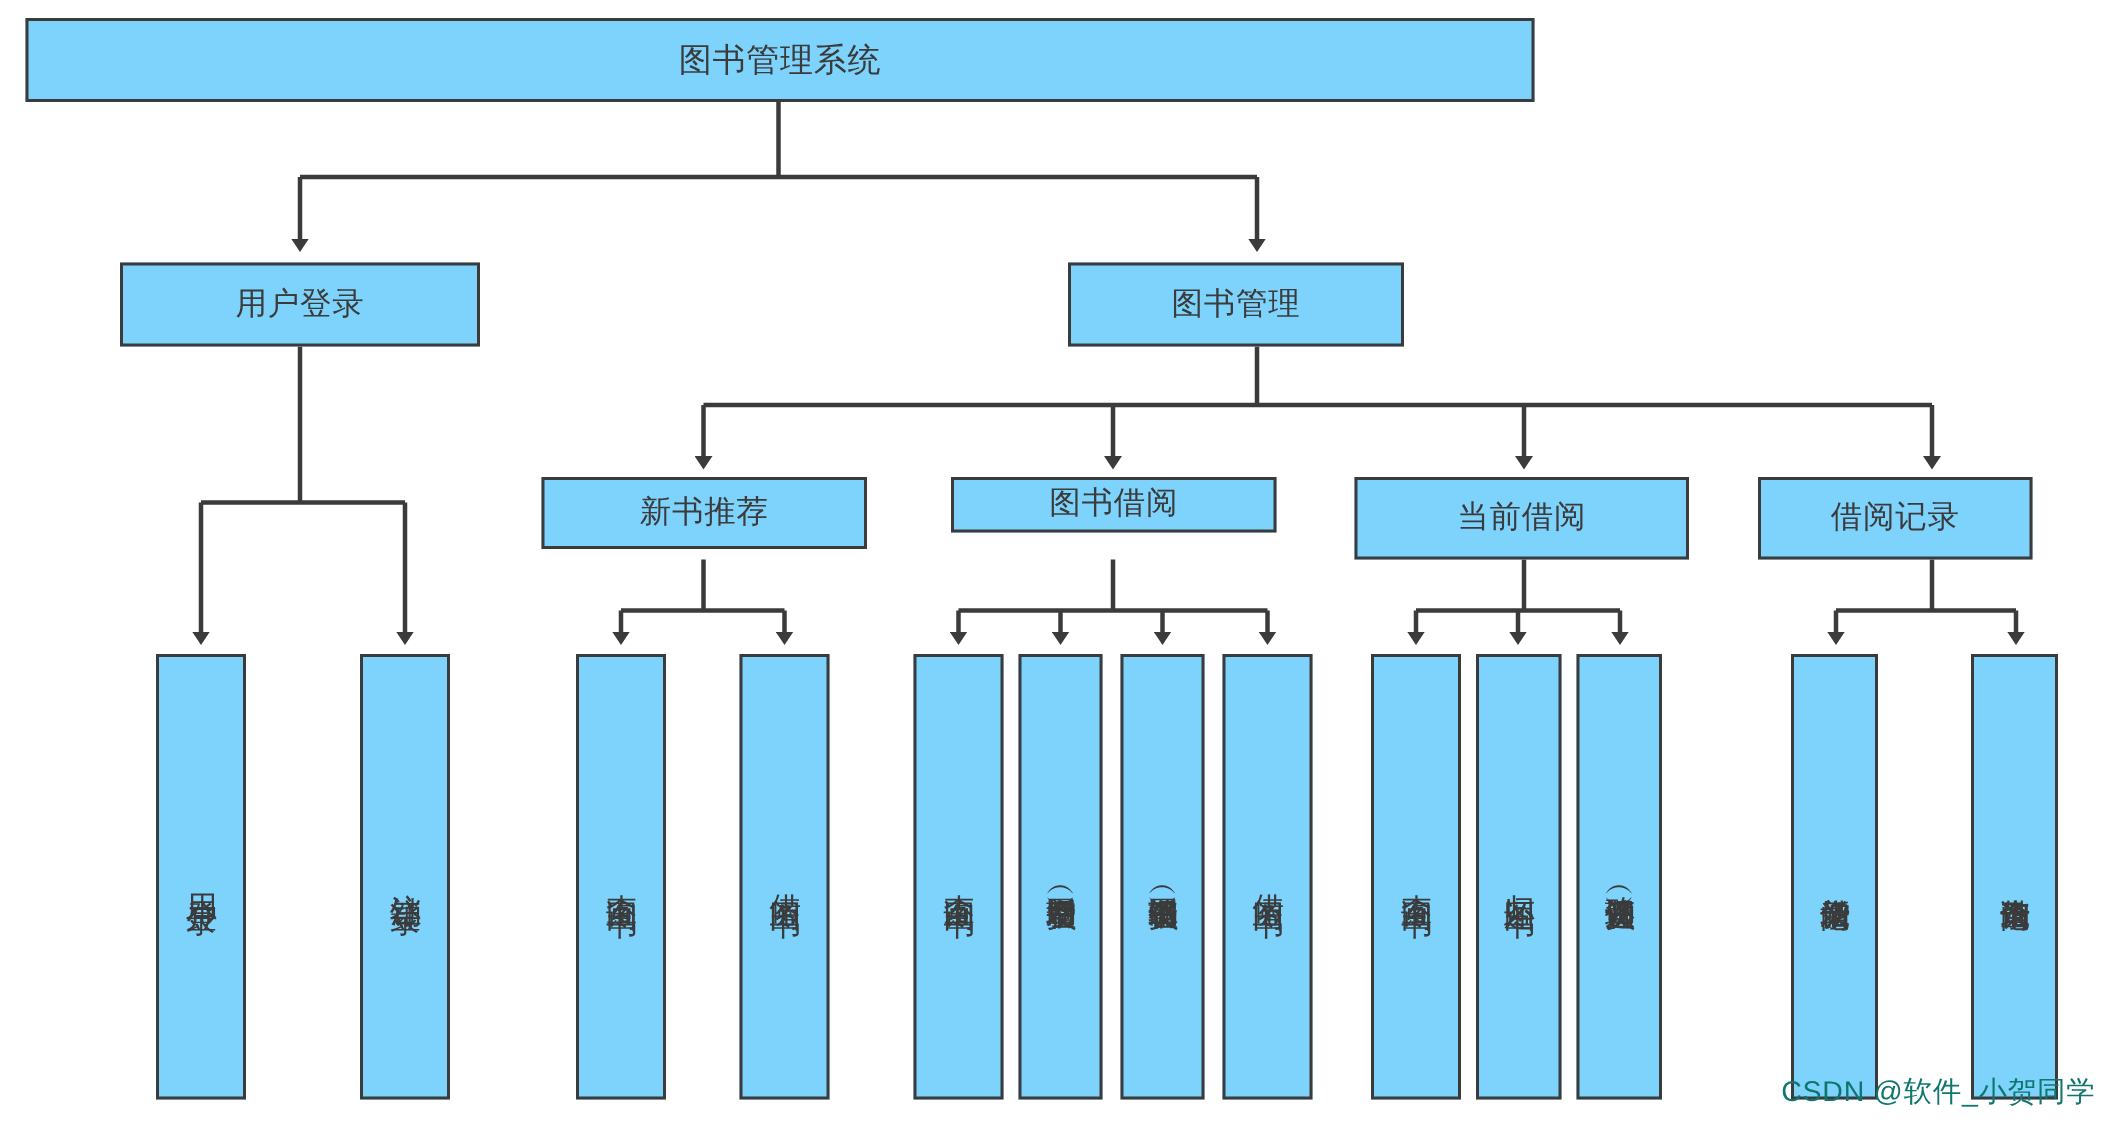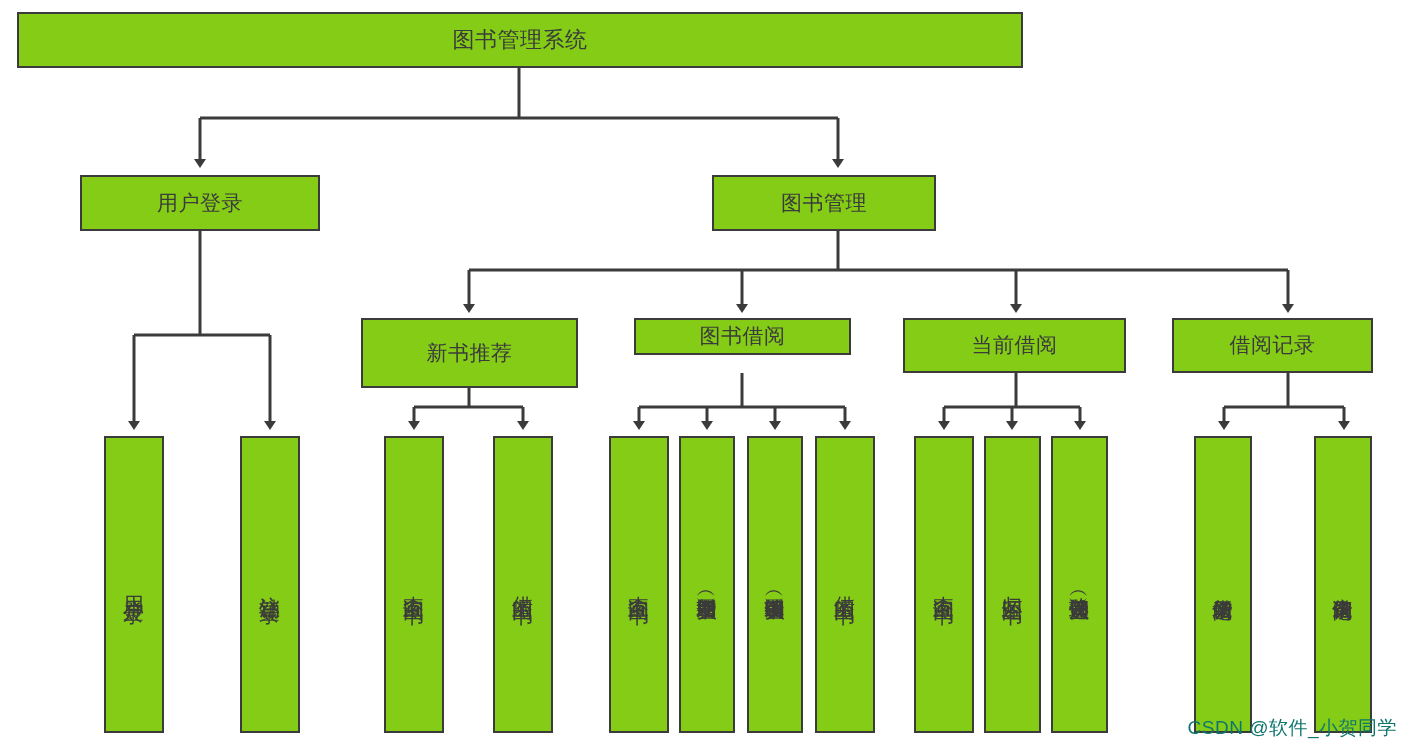--- a/index.html
+++ b/index.html
@@ -21,21 +21,21 @@
     position: absolute;
     left: 0;
     top: 0;
     width: 1405px;
     height: 747px;
   }
   .node {
     position: absolute;
     box-sizing: border-box;
     border: 2.5px solid #3b3b3b;
-    background: #84cc16;
+    background: #7dd3fc;
     display: flex;
     align-items: center;
     justify-content: center;
     color: #3b3b3b;
   }
   .node .label {
     color: #3b3b3b;
     line-height: 1.18;
     text-align: center;
     white-space: nowrap;
@@ -136,30 +136,30 @@
     <span class="label">图书管理系统</span>
   </div>
 
   <div class="node horiz" style="left:80px; top:175px; width:240px; height:56px;">
     <span class="label">用户登录</span>
   </div>
   <div class="node horiz" style="left:712px; top:175px; width:224px; height:56px;">
     <span class="label">图书管理</span>
   </div>
 
-  <div class="node horiz" style="left:361px; top:318px; width:217px; height:70px;">
+  <div class="node horiz" style="left:361px; top:318px; width:217px; height:48px;">
     <span class="label">新书推荐</span>
   </div>
   <div class="node horiz" style="left:634px; top:318px; width:217px; height:37px;">
     <span class="label">图书借阅</span>
   </div>
   <div class="node horiz" style="left:903px; top:318px; width:223px; height:55px;">
     <span class="label">当前借阅</span>
   </div>
-  <div class="node horiz" style="left:1172px; top:318px; width:201px; height:55px;">
+  <div class="node horiz" style="left:1172px; top:318px; width:183px; height:55px;">
     <span class="label">借阅记录</span>
   </div>
 
   <div class="node vert" style="left:104px; top:436px; width:60px; height:297px;">
     <span class="label">用户登录</span>
   </div>
   <div class="node vert" style="left:240px; top:436px; width:60px; height:297px;">
     <span class="label">注销登录</span>
   </div>
 

